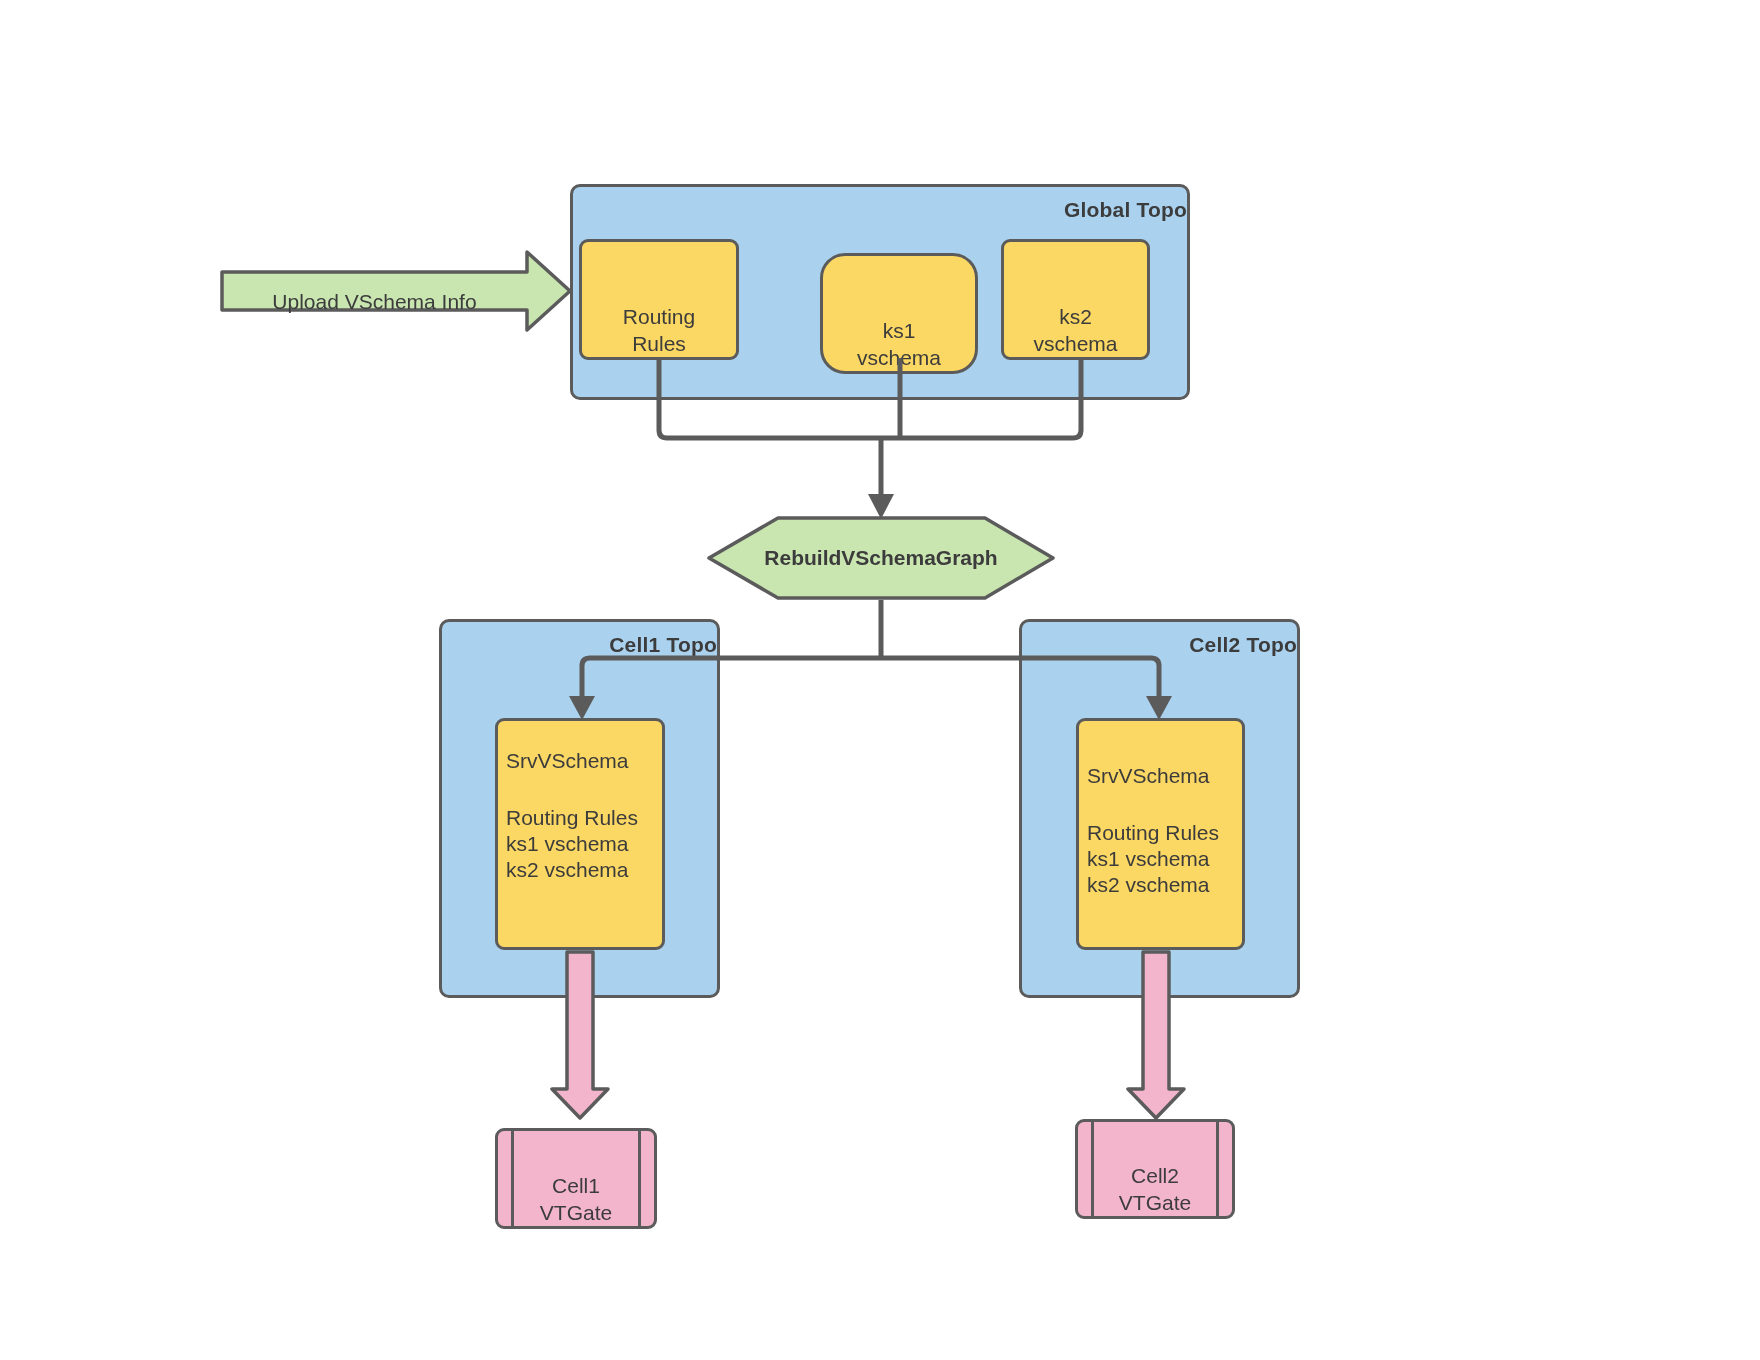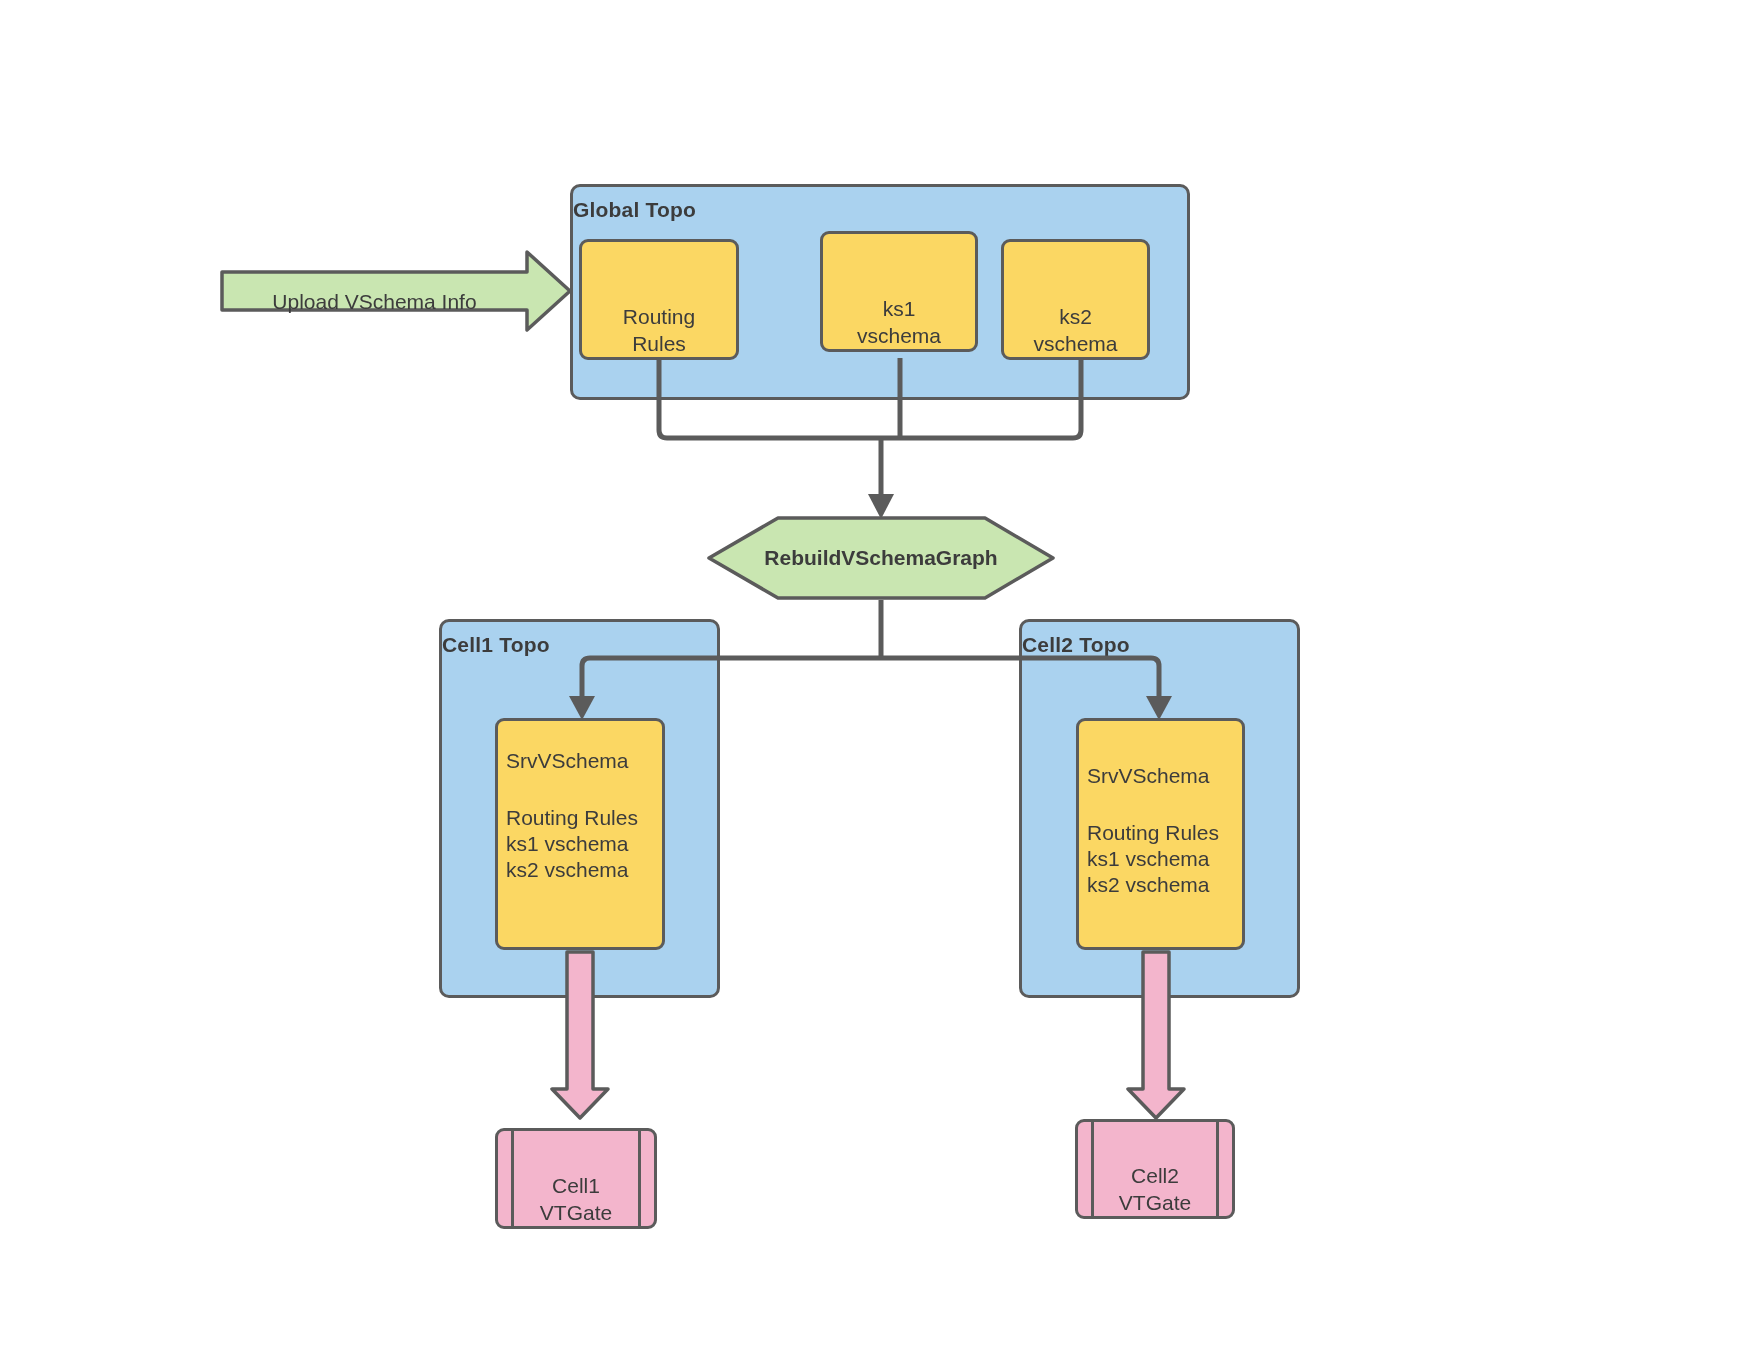--- a/index.html
+++ b/index.html
@@ -6,21 +6,21 @@
   .canvas {
     position:relative; width:1760px; height:1360px; background:#ffffff;
     font-family:"Liberation Sans", sans-serif; color:#3c3c3c; overflow:hidden;
   }
   .abs { position:absolute; box-sizing:border-box; }
   .shape { border:3px solid #5b5b5b; }
   .blue  { background:#aad2ef; border-radius:10px; }
   .yellow{ background:#fbd763; border-radius:9px; }
   .pinkbox{ background:#f3b5cc; border-radius:9px; }
   .container-title {
-    position:absolute; top:11px; left:0; right:0; text-align:left;
+    position:absolute; top:11px; left:0; right:0; text-align:right;
     font-weight:700; font-size:21px; letter-spacing:0.2px;
   }
   .center-label {
     position:absolute; inset:0; display:flex; flex-direction:column;
     align-items:center; justify-content:flex-end; text-align:center;
     font-size:21px; line-height:27px;
   }
   .srv-text { position:absolute; inset:0; font-size:21px; line-height:26px; padding:27px 4px 0 8px; }
   .srv-text.low { padding-top:42px; }
   .srv-title { margin:0 0 31px 0; }
@@ -49,21 +49,21 @@
     <div class="container-title">Global Topo</div>
   </div>
 
   <div class="abs shape yellow" style="left:579px; top:239px; width:160px; height:121px;">
     <div class="center-label">
       <span>Routing</span>
       <span>Rules</span>
     </div>
   </div>
 
-  <div class="abs shape yellow" style="left:820px; top:231px; width:158px; height:121px;">
+  <div class="abs shape yellow" style="left:820px; top:253px; width:158px; height:121px;border-radius:25px;">
     <div class="center-label">
       <span>ks1</span>
       <span>vschema</span>
     </div>
   </div>
 
   <div class="abs shape yellow" style="left:1001px; top:239px; width:149px; height:121px;">
     <div class="center-label">
       <span>ks2</span>
       <span>vschema</span>

